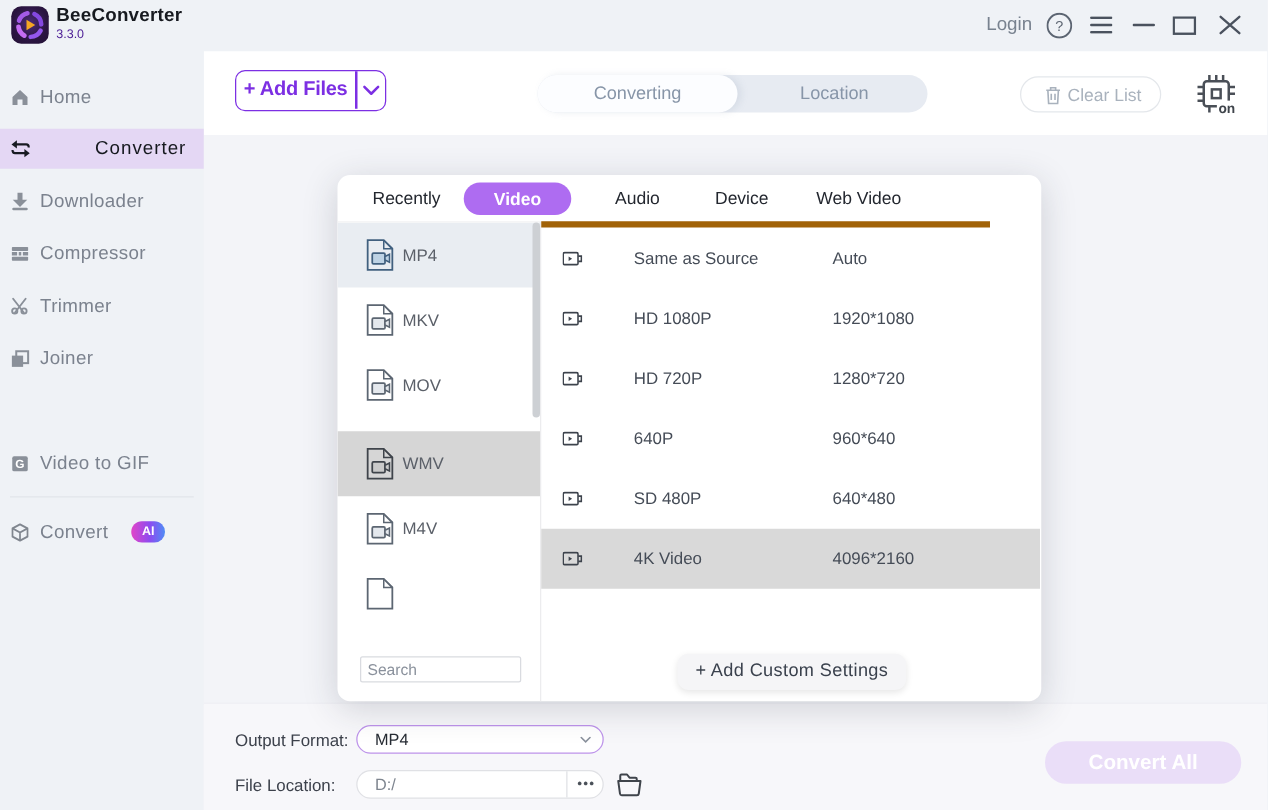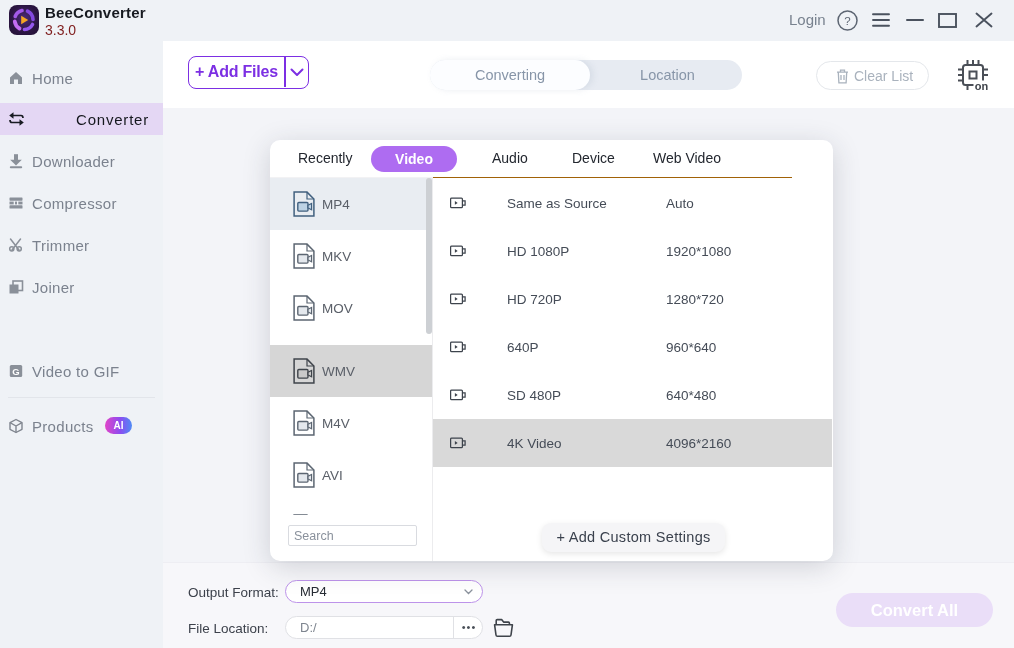--- a/index.html
+++ b/index.html
@@ -5,21 +5,21 @@
   * { margin:0; padding:0; box-sizing:border-box; }
   html,body { width:1014px; height:648px; overflow:hidden; }
   body { font-family:"Liberation Sans", sans-serif; background:#eff2f6; position:relative; }
   .abs { position:absolute; }
 
   
   #sidebar { position:absolute; left:0; top:0; width:163px; height:564px; background:#eff2f6; z-index:5; }
   .logo { position:absolute; left:9px; top:5px; width:30px; height:30px; border-radius:8px;
           background:radial-gradient(circle at 50% 45%, #4b2a78 0%, #2b1542 60%, #221034 100%); }
   .appname { position:absolute; left:45px; top:4px; font-size:15px; font-weight:bold; color:#171a20; letter-spacing:.2px; }
-  .appver  { position:absolute; left:45px; top:22px; font-size:14px; color:#7f1d1d; }
+  .appver  { position:absolute; left:45px; top:22px; font-size:10px; color:#4c1d95; }
   .nav-item { position:absolute; left:0; width:163px; height:32px; }
   .nav-item .txt { position:absolute; left:32px; top:50%; transform:translateY(-50%); font-size:15px; color:#7b828e; font-weight:500; letter-spacing:.3px; }
   .nav-item.active { background:#e4d7f4; }
   .nav-item.active .txt { color:#15181e; font-weight:normal; letter-spacing:.8px;margin-left:44px; }
   .nav-item svg { position:absolute; left:8px; top:50%; transform:translateY(-50%); }
   .nav-div { position:absolute; left:8px; width:147px; height:1px; background:#e2e5ea; }
   .ai-badge { position:absolute; left:105px; top:417px; width:27px; height:17px; border-radius:9px;
               background:linear-gradient(90deg,#e145c8 0%, #8d4bf0 55%, #4f8cf5 100%);
               color:#fff; font-size:10px; font-weight:bold; text-align:center; line-height:17px; }
 
@@ -52,21 +52,21 @@
 
   #leftcol { position:absolute; left:0; top:37px; width:163px; height:384px; border-right:1px solid #ececee; border-top:1px solid #f2f2f4; }
   .ftlist { position:absolute; left:0; top:0px; width:162px; height:337px; overflow:hidden; }
   .ftrow { position:relative; width:162px; height:52px; }
   .ftrow .txt { position:absolute; left:52px; top:50%; transform:translateY(-50%); font-size:13.5px; color:#5b6069; font-weight:500; }
   .ftrow svg { position:absolute; left:23px; top:13px; }
   .scrollthumb { position:absolute; left:156px; top:0px; width:6px; height:156px; border-radius:3px; background:#cdd0d4; }
   .searchbox { position:absolute; left:18px; top:347px; width:129px; height:21px; border:1px solid #d9dbe0; border-radius:2px; background:#fff; }
   .searchbox span { position:absolute; left:5px; top:3px; font-size:12.5px; color:#8a919c; }
 
-  #rightcol { position:absolute; left:163px; top:37px; width:359px; height:384px; border-top:1px solid #a16207; }
+  #rightcol { position:absolute; left:163px; top:37px; width:359px; height:384px; border-top:5px solid #a16207; }
   .prow { position:relative; width:399px; height:48px; }
   .prow.first { margin-top:1px; }
   .prow .nm { position:absolute; left:74px; top:50%; transform:translateY(-50%); font-size:13.5px; color:#454c57; font-weight:500; }
   .prow .rs { position:absolute; left:233px; top:50%; transform:translateY(-50%); font-size:13.5px; color:#454c57; font-weight:500; }
   .prow svg { position:absolute; left:17px; top:50%; transform:translateY(-50%); }
   .prow.hl { background:#d9d9d9; }
 
   .addcustom { position:absolute; left:272px; top:383px; width:183px; height:29px; background:#f5f5f7; border-radius:9px;
                box-shadow:0 2px 6px rgba(0,0,0,.10); text-align:center; line-height:29px; font-size:14.5px; color:#3a414d; font-weight:500; letter-spacing:.3px; }
 
@@ -168,21 +168,21 @@
     <span class="txt">Video to GIF</span>
   </div>
   <div class="nav-div" style="top:397px;"></div>
   <div class="nav-item" style="top:410px;">
     <svg width="16" height="16" viewBox="0 0 16 16">
         <g fill="none" stroke="#80868f" stroke-width="1.4" stroke-linejoin="round">
           <path d="M8 1.5 L14 4.7 L14 11.3 L8 14.5 L2 11.3 L2 4.7 Z"></path>
           <path d="M2 4.7 L8 8 L14 4.7 M8 8 L8 14.5"></path>
         </g>
       </svg>
-    <span class="txt">Products</span>
+    <span class="txt">Convert</span>
   </div>
   <div class="ai-badge">AI</div>
 </div>
 
 <div class="login">Login</div>
 <svg class="abs" style="left:837px;top:9.5px" width="21" height="21" viewBox="0 0 21 21">
     <circle cx="10.5" cy="10.5" r="9.5" fill="none" stroke="#5c6572" stroke-width="1.5"></circle>
     <text x="10.5" y="15" font-size="11.5" fill="#5c6572" text-anchor="middle" font-family="Liberation Sans, sans-serif">?</text>
   </svg>
 <svg class="abs" style="left:872px;top:13px" width="18" height="14" viewBox="0 0 18 14">
@@ -295,31 +295,20 @@
               <path d="M1.1 1.1 H14 L20.9 8 V24.9 H1.1 Z"></path>
             </g>
             <path d="M14 1.1 V8 H20.9" fill="none" stroke="#5c6672" stroke-width="1.2"></path>
             <rect x="4.8" y="11.5" width="10.2" height="8.6" rx="1" fill="#e4e8ed" stroke="#5c6672" stroke-width="1.4"></rect>
             <path d="M15 14.2 L18.6 12.4 V18.8 L15 17 Z" fill="#e4e8ed" stroke="#5c6672" stroke-width="1.2"></path>
           </svg>
           <span class="txt">M4V</span>
         </div>
       <div class="ftrow">
           <svg width="22" height="26" viewBox="0 0 22 26">
-            <g fill="none" stroke="#5c6672" stroke-width="1.5" stroke-linejoin="miter">
-              <path d="M1.1 1.1 H14 L20.9 8 V24.9 H1.1 Z"></path>
-            </g>
-            <path d="M14 1.1 V8 H20.9" fill="none" stroke="#5c6672" stroke-width="1.2"></path>
-            <rect x="4.8" y="11.5" width="10.2" height="8.6" rx="1" fill="#e4e8ed" stroke="#5c6672" stroke-width="1.4"></rect>
-            <path d="M15 14.2 L18.6 12.4 V18.8 L15 17 Z" fill="#e4e8ed" stroke="#5c6672" stroke-width="1.2"></path>
-          </svg>
-          <span class="txt">AVI</span>
-        </div>
-      <div class="ftrow">
-          <svg width="22" height="26" viewBox="0 0 22 26">
             <g fill="none" stroke="#5c6672" stroke-width="1.5">
               <path d="M1.1 1.1 H14 L20.9 8 V24.9 H1.1 Z"></path>
             </g>
             <path d="M14 1.1 V8 H20.9" fill="none" stroke="#5c6672" stroke-width="1.2"></path>
           </svg>
           <span class="txt"></span>
         </div>
     </div>
     <div class="scrollthumb"></div>
     <div class="searchbox">

